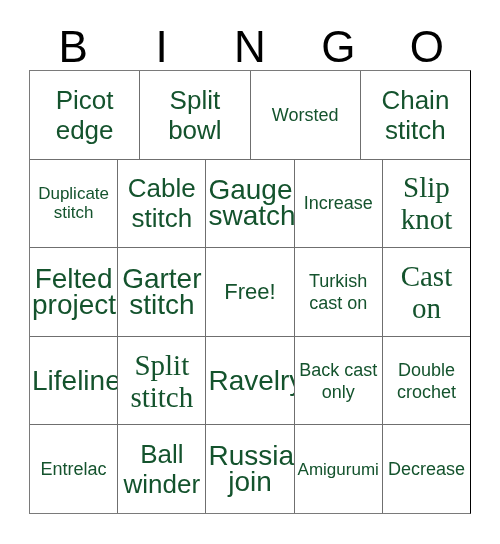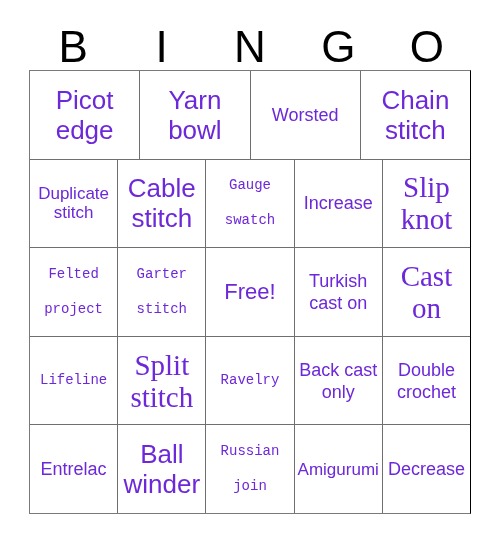--- a/index.html
+++ b/index.html
@@ -71,28 +71,28 @@
     text-align: center;
     padding: 1px 2px;
     overflow: hidden;
   }
   .cell:last-child {
     border-right: none;
   }
   .cell-text {
     display: block;
     width: 100%;
-    color: #6d28d9;
+    color: #14532d;
     font-weight: normal;
   }
 
   
   .fs-xl  { font-size: 29px; line-height: 32px; font-family: Liberation Serif, serif; }
   .fs-lg  { font-size: 26px; line-height: 30px; }
-  .fs-md  { font-size: 14px; line-height: 35px; font-family: Liberation Mono, monospace; }
+  .fs-md  { font-size: 28px; line-height: 26px; }
   .fs-sm  { font-size: 18px; line-height: 22px; }
   .fs-xs  { font-size: 17px; line-height: 19px; }
   .fs-free { font-size: 22px; line-height: 34px; }
 </style>
 </head>
 <body>
 
 <div class="card">
 
   <div class="header-row">
@@ -103,21 +103,21 @@
     <div class="header-cell">O</div>
   </div>
 
   <div class="grid">
 
     <div class="grid-row">
       <div class="cell">
           <span class="cell-text fs-lg">Picot edge</span>
         </div>
       <div class="cell">
-          <span class="cell-text fs-lg">Yarn bowl</span>
+          <span class="cell-text fs-lg">Split bowl</span>
         </div>
       <div class="cell">
           <span class="cell-text fs-sm">Worsted</span>
         </div>
       <div class="cell">
           <span class="cell-text fs-lg">Chain stitch</span>
         </div>
     </div>
 
     <div class="grid-row">

